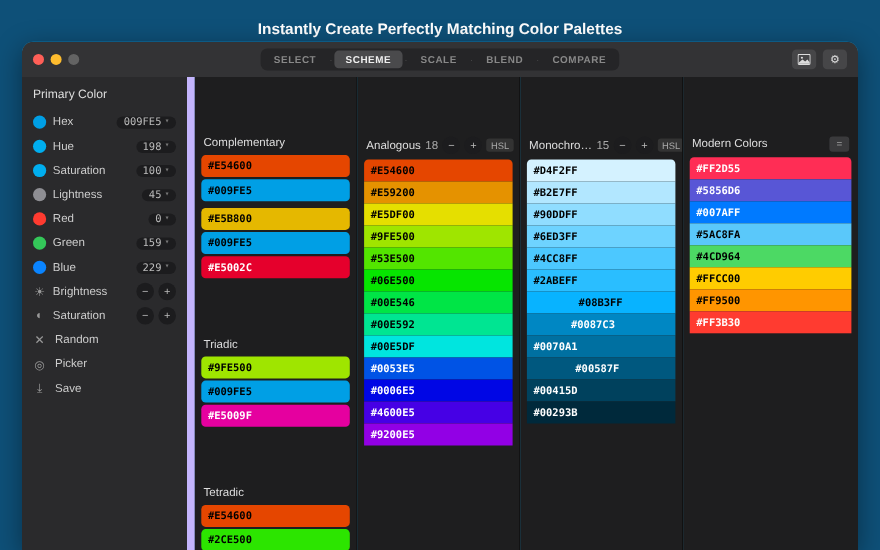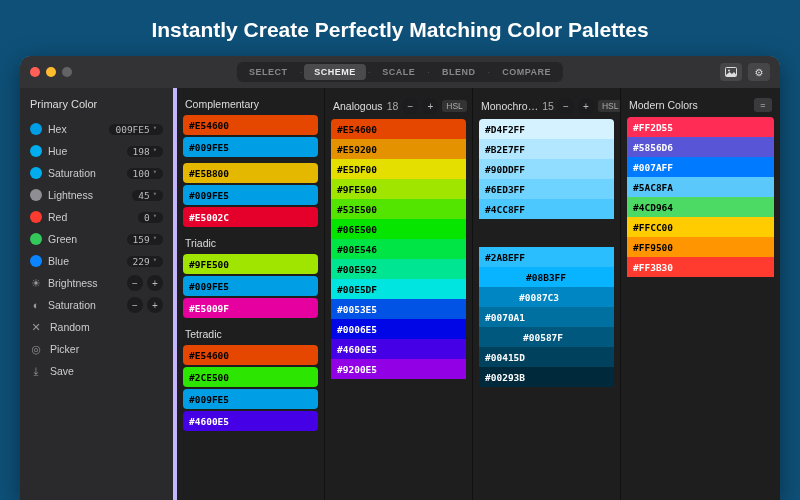--- a/index.html
+++ b/index.html
@@ -10,24 +10,24 @@
     color: #ddd;
     width: 800px;
     height: 500px;
     overflow: hidden;
     display: flex;
     flex-direction: column;
     align-items: center;
   }
   .headline {
     color: #fff;
-    font-size: 21px;
+    font-size: 14px;
     font-weight: 600;
     margin-top: 18px;
-    margin-bottom: 14px;
+    margin-bottom: 4px;
   }
   .window {
     width: 760px;
     height: 488px;
     background: #0ea5e9;
     border-radius: 10px 10px 0 0;
     box-shadow: 0 6px 24px rgba(0,0,0,0.4);
     overflow: hidden;
     display: flex;
     flex-direction: column;
@@ -60,21 +60,21 @@
     border-radius:4px;
   }
   .tab.active { background:#4A4A4C; color:#eee; }
   .tb-sep { color:#555; font-size:8px; padding:0 2px; }
   .tb-right { margin-left:auto; display:flex; gap:6px; }
   .tb-btn { width:22px; height:18px; background:#464648; border-radius:4px; display:flex; align-items:center; justify-content:center; color:#ddd; font-size:10px;}
   .body {
     flex:1; display:flex; overflow:hidden;
   }
   .sidebar {
-    width: 157px; background:#2A2A2C; border-right:4px solid #c4b5fd;
+    width: 157px; background:#2A2A2C; border-right:7px solid #c4b5fd;
     padding: 6px 8px; display:flex; flex-direction:column; gap:2px;
   }
   .side-title { font-size:11px; color:#ddd; padding:4px 2px 6px; }
   .side-row {
     display:flex; align-items:center; gap:6px;
     height:22px; padding:0 2px;
   }
   .side-row .sw { width:12px; height:12px; border-radius:50%; flex-shrink:0; }
   .side-row .lab { flex:1; font-size:10.5px; color:#ccc; }
   .pill { background:#1c1c1e; color:#bbb; font-family:ui-monospace,Menlo,monospace; font-size:9.5px; padding:0 6px; border-radius:9px; display:flex; align-items:flex-start; gap:3px;}
@@ -83,21 +83,21 @@
   .pmbtn { width:16px; height:16px; border-radius:8px; background:#1c1c1e; color:#bbb; display:flex; align-items:center; justify-content:center; font-size:10px; }
   .side-row.plain { gap:8px; }
   .side-row .ic { width:12px; text-align:center; color:#999; font-size:11px; }
   .columns { flex:1; display:flex; overflow:hidden; }
   .col { background:#1E1E1F; border-right:1px solid #111; display:flex; flex-direction:column; overflow:hidden;}
   .col:last-child { border-right:none; }
   .col.c1 { width:148px; padding:6px 6px; }
   .col.c2 { width:148px; padding:6px 6px; }
   .col.c3 { width:148px; padding:6px 6px; }
   .col.c4 { flex:1; padding:6px 6px; }
-  .group-title { font-size:10.5px; color:#ddd; padding:4px 2px 5px; display:flex; align-items:center; gap:4px;}
+  .group-title { font-size:10.5px; color:#ddd; padding:4px 2px 5px; display:flex; align-items:center; gap:4px;margin-top:44px;}
   .group-title .count { color:#aaa; }
   .group-title .pm { margin-left:auto; }
   .hsl { font-size:8.5px; background:#333; color:#aaa; padding:1px 4px; border-radius:3px;}
   .eqbtn { margin-left:auto; width:18px; height:14px; background:#3a3a3c; border-radius:3px; display:flex; align-items:center; justify-content:center; font-size:9px; color:#ccc;}
   .swatches { display:flex; flex-direction:column; gap:2px; margin-bottom:6px;border-radius:14px;}
   .swatch {
     height:20px; border-radius:4px; padding:0 6px;
     display:flex; align-items:center;
     font-family:ui-monospace,Menlo,monospace; font-size:9.5px; font-weight:600;
   }
@@ -294,21 +294,21 @@
               <div class="pmbtn">+</div>
             </div>
             <span class="hsl">HSL</span>
           </div>
           <div class="swatches">
             <div class="swatch" style="background: rgb(212, 242, 255); color: rgb(0, 0, 0);">#D4F2FF</div>
             <div class="swatch" style="background: rgb(178, 231, 255); color: rgb(0, 0, 0);">#B2E7FF</div>
             <div class="swatch" style="background: rgb(144, 221, 255); color: rgb(0, 0, 0);">#90DDFF</div>
             <div class="swatch" style="background: rgb(110, 211, 255); color: rgb(0, 0, 0);">#6ED3FF</div>
             <div class="swatch" style="background: rgb(76, 200, 255); color: rgb(0, 0, 0);">#4CC8FF</div>
-            <div class="swatch" style="background: rgb(42, 190, 255); color: rgb(0, 0, 0); margin-top: 28px;">#2ABEFF</div>
+            <div class="swatch" style="background: rgb(42, 190, 255); color: rgb(0, 0, 0);">#2ABEFF</div>
             <div class="swatch" style="background: rgb(8, 179, 255); color: rgb(0, 0, 0); padding-left: 47px;">#08B3FF</div>
             <div class="swatch" style="background: rgb(0, 135, 195); color: rgb(255, 255, 255); padding-left: 40px;">#0087C3</div>
             <div class="swatch" style="background: rgb(0, 112, 161); color: rgb(255, 255, 255);">#0070A1</div>
             <div class="swatch" style="background: rgb(0, 88, 127); color: rgb(255, 255, 255); padding-left: 44px;">#00587F</div>
             <div class="swatch" style="background: rgb(0, 65, 93); color: rgb(255, 255, 255);">#00415D</div>
             <div class="swatch" style="background: rgb(0, 41, 59); color: rgb(255, 255, 255);">#00293B</div>
           </div>
         </div>
       <div class="col c4" id="col4">
           <div class="group-title">

